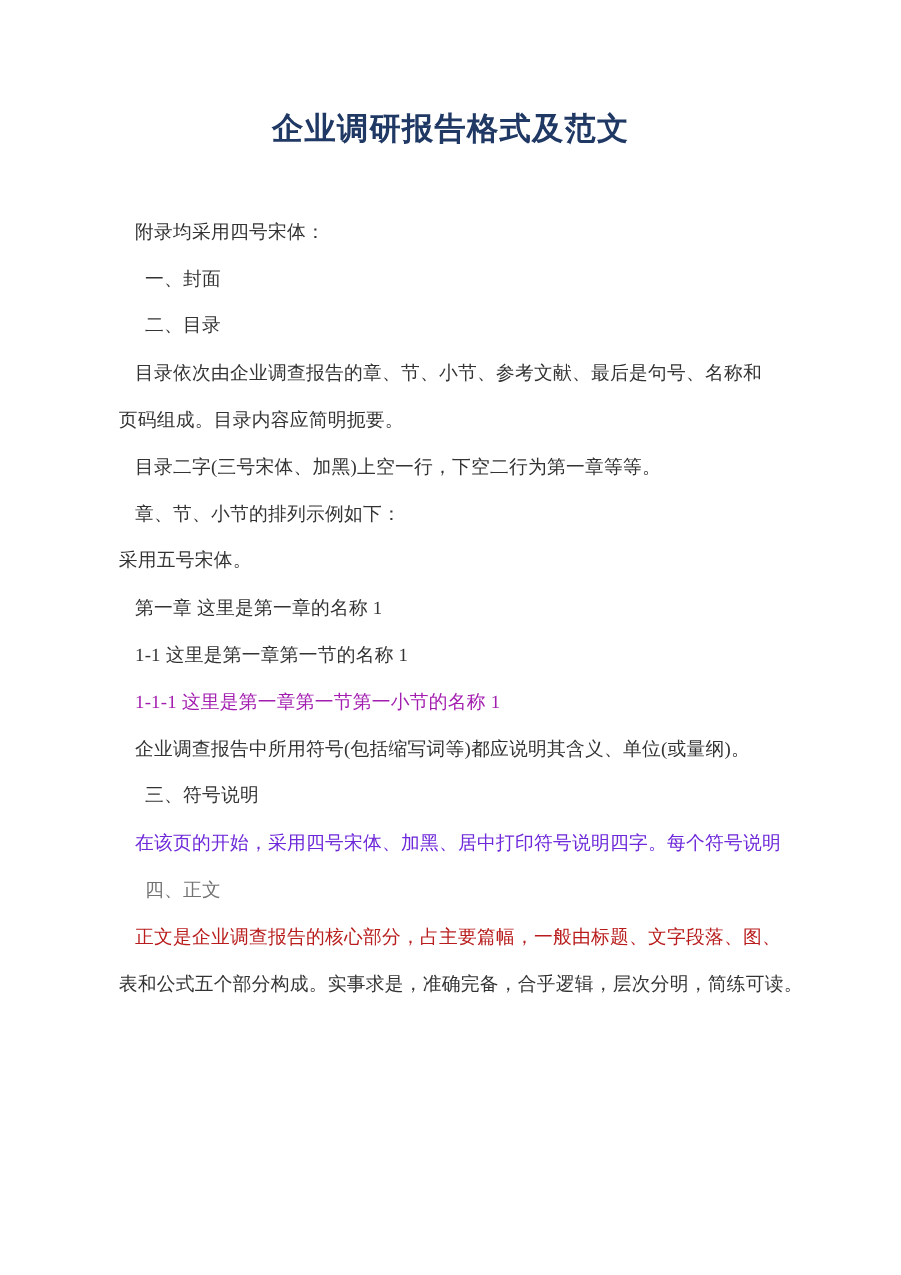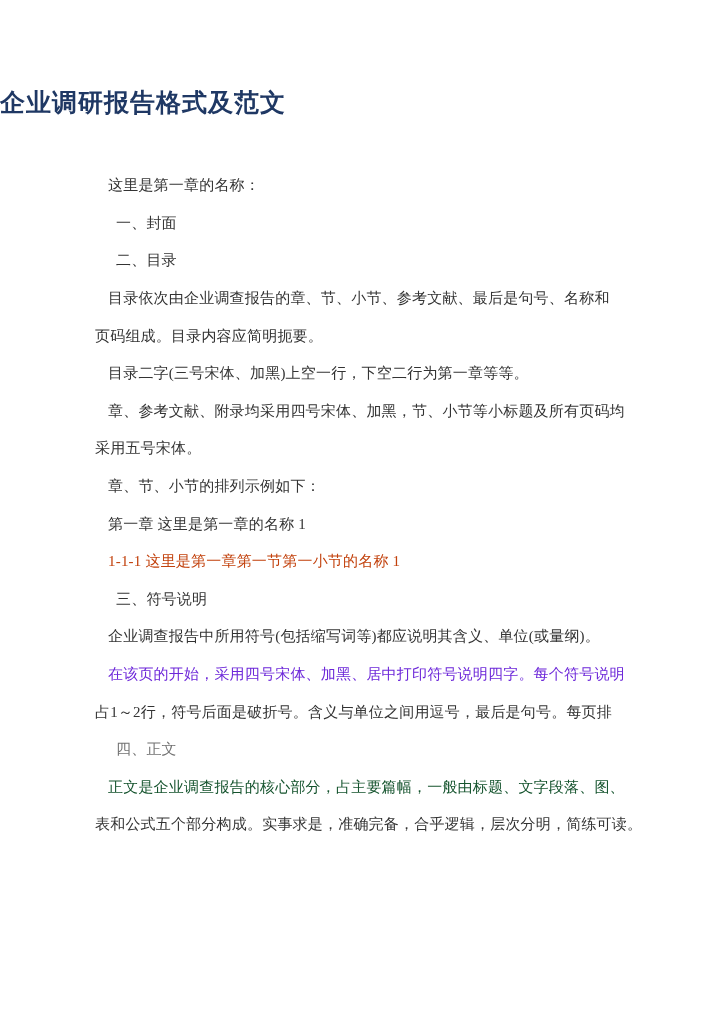--- a/index.html
+++ b/index.html
@@ -13,20 +13,21 @@
     height: 1020px;
     background: #ffffff;
     overflow: hidden;
     font-family: "Liberation Serif", "DejaVu Serif", serif;
   }
   .doc-title {
     position: absolute;
     top: 86px;
     left: 0;
     width: 100%;
+    text-align: center;
     font-size: 25px;
     font-weight: bold;
     letter-spacing: 1px;
     color: #1f3864;
     white-space: pre;
   }
   .doc-body {
     position: absolute;
     top: 167px;
     left: 95px;
@@ -44,32 +45,31 @@
   .indent-0 { padding-left: 0; }
   .indent-1 { padding-left: 13px; }
   .indent-2 { padding-left: 21px; }
 </style>
 </head>
 <body>
 
 <div class="page">
   <div class="doc-title" style="color: rgb(31, 56, 100);">企业调研报告格式及范文</div>
   <div class="doc-body" id="doc-body">
-      <div class="line indent-1" style="color: rgb(51, 51, 51);">这里是第一章的名称：</div>
+      <div class="line indent-1" style="color: rgb(51, 51, 51);">附录均采用四号宋体：</div>
       <div class="line indent-2" style="color: rgb(51, 51, 51);">一、封面</div>
       <div class="line indent-2" style="color: rgb(51, 51, 51);">二、目录</div>
       <div class="line indent-1" style="color: rgb(51, 51, 51);">目录依次由企业调查报告的章、节、小节、参考文献、最后是句号、名称和</div>
       <div class="line indent-0" style="color: rgb(51, 51, 51); text-align: center;">页码组成。目录内容应简明扼要。</div>
       <div class="line indent-1" style="color: rgb(51, 51, 51);">目录二字(三号宋体、加黑)上空一行，下空二行为第一章等等。</div>
-      <div class="line indent-1" style="color: rgb(51, 51, 51);">章、参考文献、附录均采用四号宋体、加黑，节、小节等小标题及所有页码均</div>
+      <div class="line indent-1" style="color: rgb(51, 51, 51);">章、节、小节的排列示例如下：</div>
       <div class="line indent-0" style="color: rgb(51, 51, 51);">采用五号宋体。</div>
-      <div class="line indent-1" style="color: rgb(51, 51, 51);">章、节、小节的排列示例如下：</div>
       <div class="line indent-1" style="color: rgb(51, 51, 51); text-align: center;">第一章 这里是第一章的名称 1</div>
-      <div class="line indent-1" style="color: #c2410c;">1-1-1 这里是第一章第一节第一小节的名称 1</div>
+      <div class="line indent-1" style="color: rgb(51, 51, 51);">1-1 这里是第一章第一节的名称 1</div>
+      <div class="line indent-1" style="color: #a21caf;">1-1-1 这里是第一章第一节第一小节的名称 1</div>
+      <div class="line indent-1" style="color: rgb(51, 51, 51);">企业调查报告中所用符号(包括缩写词等)都应说明其含义、单位(或量纲)。</div>
       <div class="line indent-2" style="color: rgb(51, 51, 51);">三、符号说明</div>
-      <div class="line indent-1" style="color: rgb(51, 51, 51);">企业调查报告中所用符号(包括缩写词等)都应说明其含义、单位(或量纲)。</div>
       <div class="line indent-1" style="color: #6d28d9; text-align: right;">在该页的开始，采用四号宋体、加黑、居中打印符号说明四字。每个符号说明</div>
-      <div class="line indent-0" style="color: rgb(51, 51, 51);">占1～2行，符号后面是破折号。含义与单位之间用逗号，最后是句号。每页排</div>
       <div class="line indent-2" style="color: #737373;">四、正文</div>
-      <div class="line indent-1" style="color: #14532d;">正文是企业调查报告的核心部分，占主要篇幅，一般由标题、文字段落、图、</div>
+      <div class="line indent-1" style="color: #b91c1c;">正文是企业调查报告的核心部分，占主要篇幅，一般由标题、文字段落、图、</div>
       <div class="line indent-0" style="color: rgb(51, 51, 51);">表和公式五个部分构成。实事求是，准确完备，合乎逻辑，层次分明，简练可读。</div>
     </div>
 </div>
 
 </body></html>

